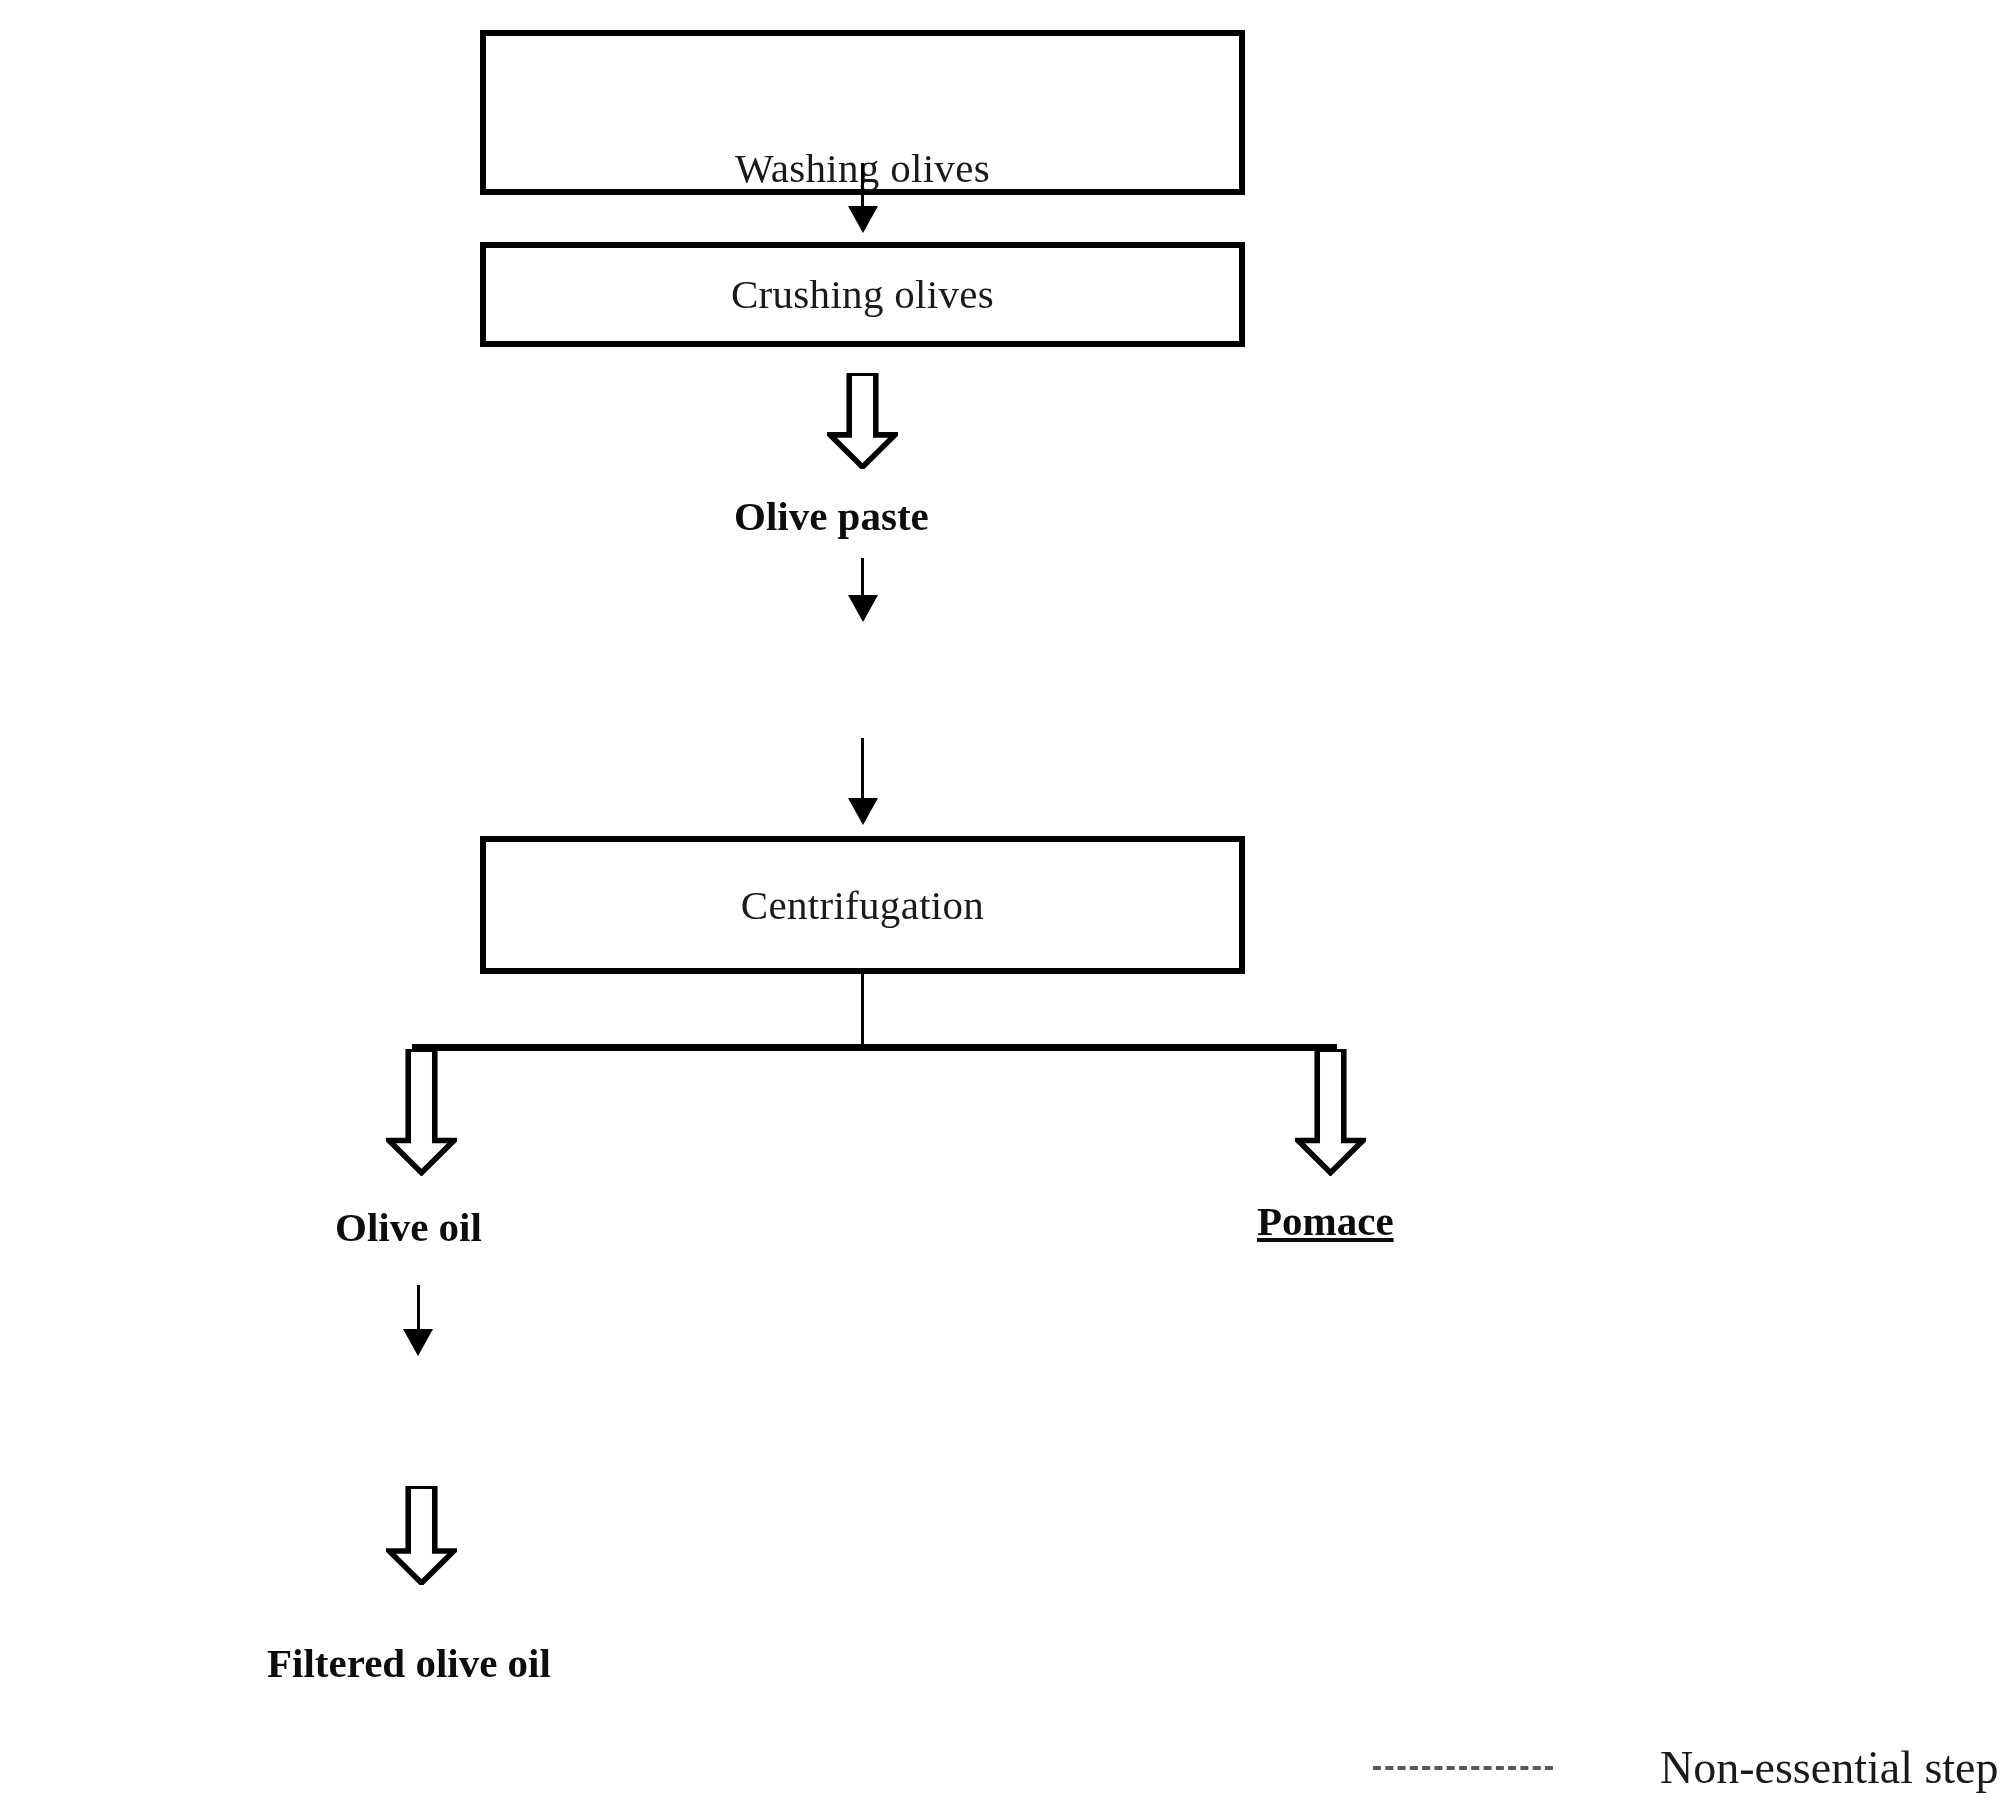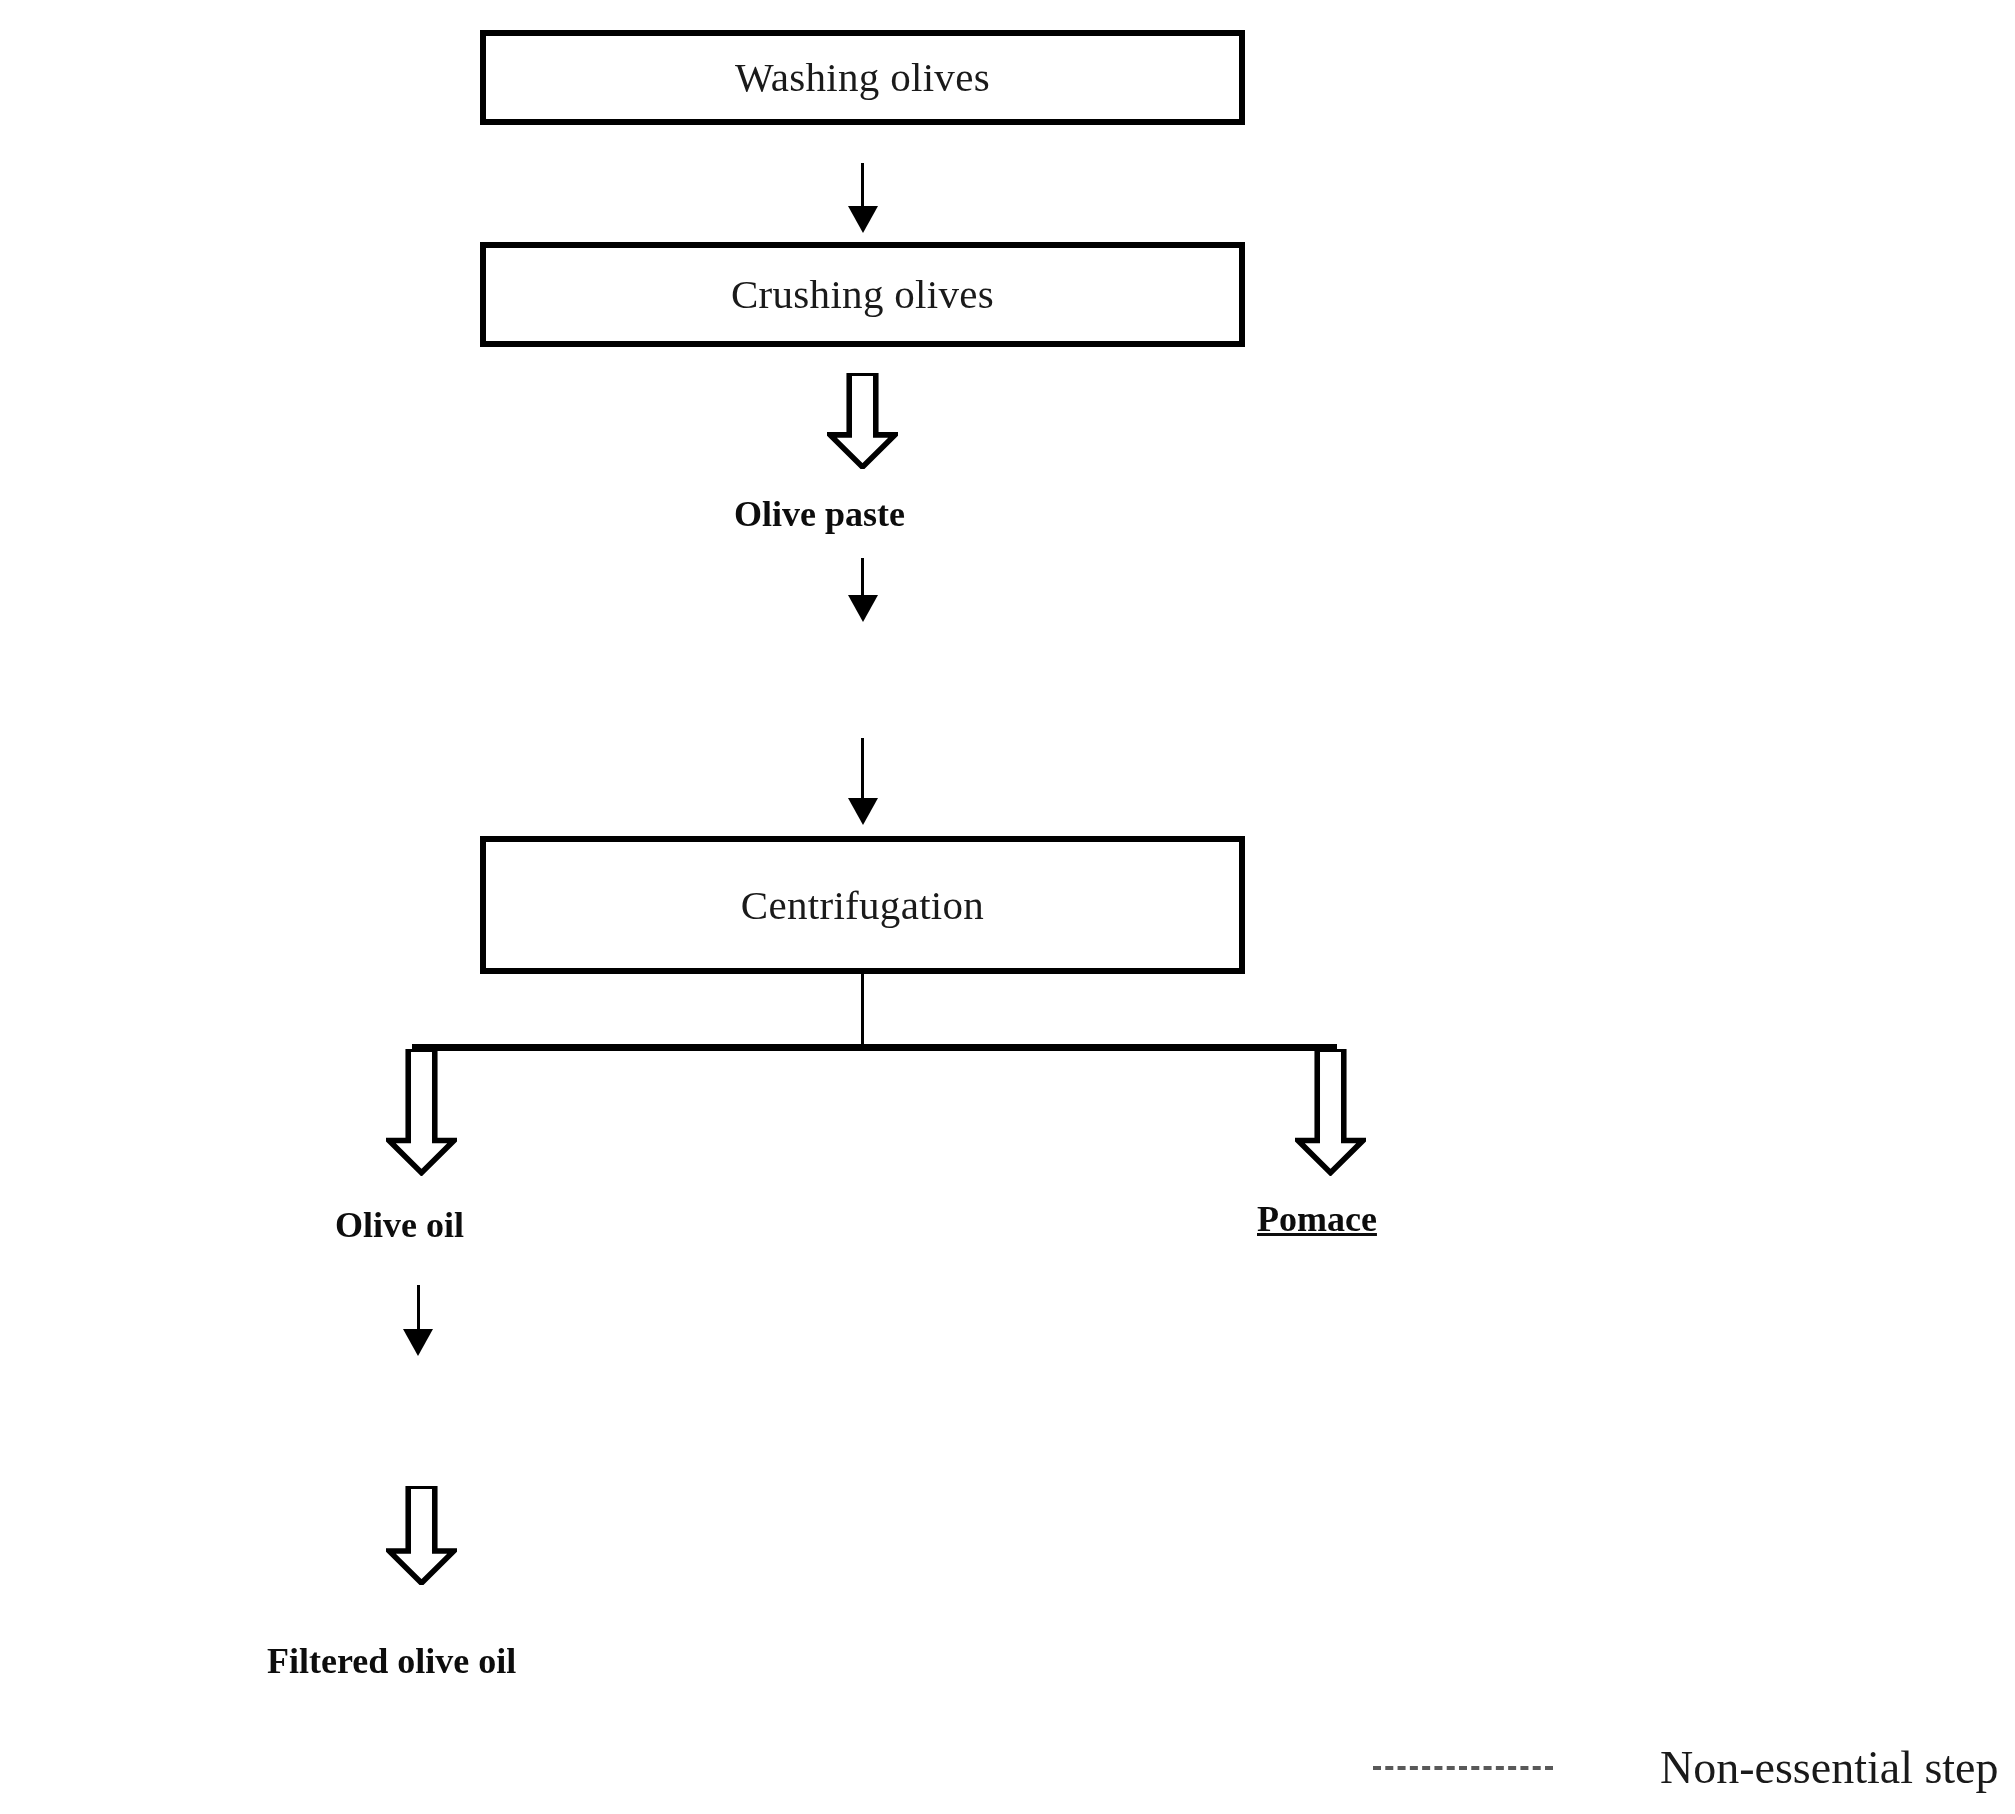--- a/index.html
+++ b/index.html
@@ -35,21 +35,21 @@
   }
 
   
   .proc-box.dashed {
     border: 7.4px dashed #000000;
   }
 
   
   .node-text {
     position: absolute;
-    font-size: 36px;
+    font-size: 41px;
     font-weight: bold;
     color: #0d0d0d;
     white-space: nowrap;
     line-height: 1;
   }
 
   
   .conn {
     position: absolute;
     background: #000000;
@@ -85,21 +85,21 @@
     color: #1a1a1a;
     white-space: nowrap;
     line-height: 1;
   }
 </style>
 </head>
 <body>
 
 <div id="canvas">
 
-  <div class="proc-box" style="left:480px; top:30px; width:765px; height:95px;">
+  <div class="proc-box" style="left:480px; top:30px; width:765px; height:165px;align-items:flex-end;">
     <span class="label">Washing olives</span>
   </div>
 
   <div class="conn" style="left:861px; top:163px; width:3.1px; height:50px;"></div>
   <div class="arrowhead-solid" style="left:848px; top:206px;"></div>
 
   <div class="proc-box" style="left:480px; top:242px; width:765px; height:105px;">
     <span class="label">Crushing olives</span>
   </div>
 

